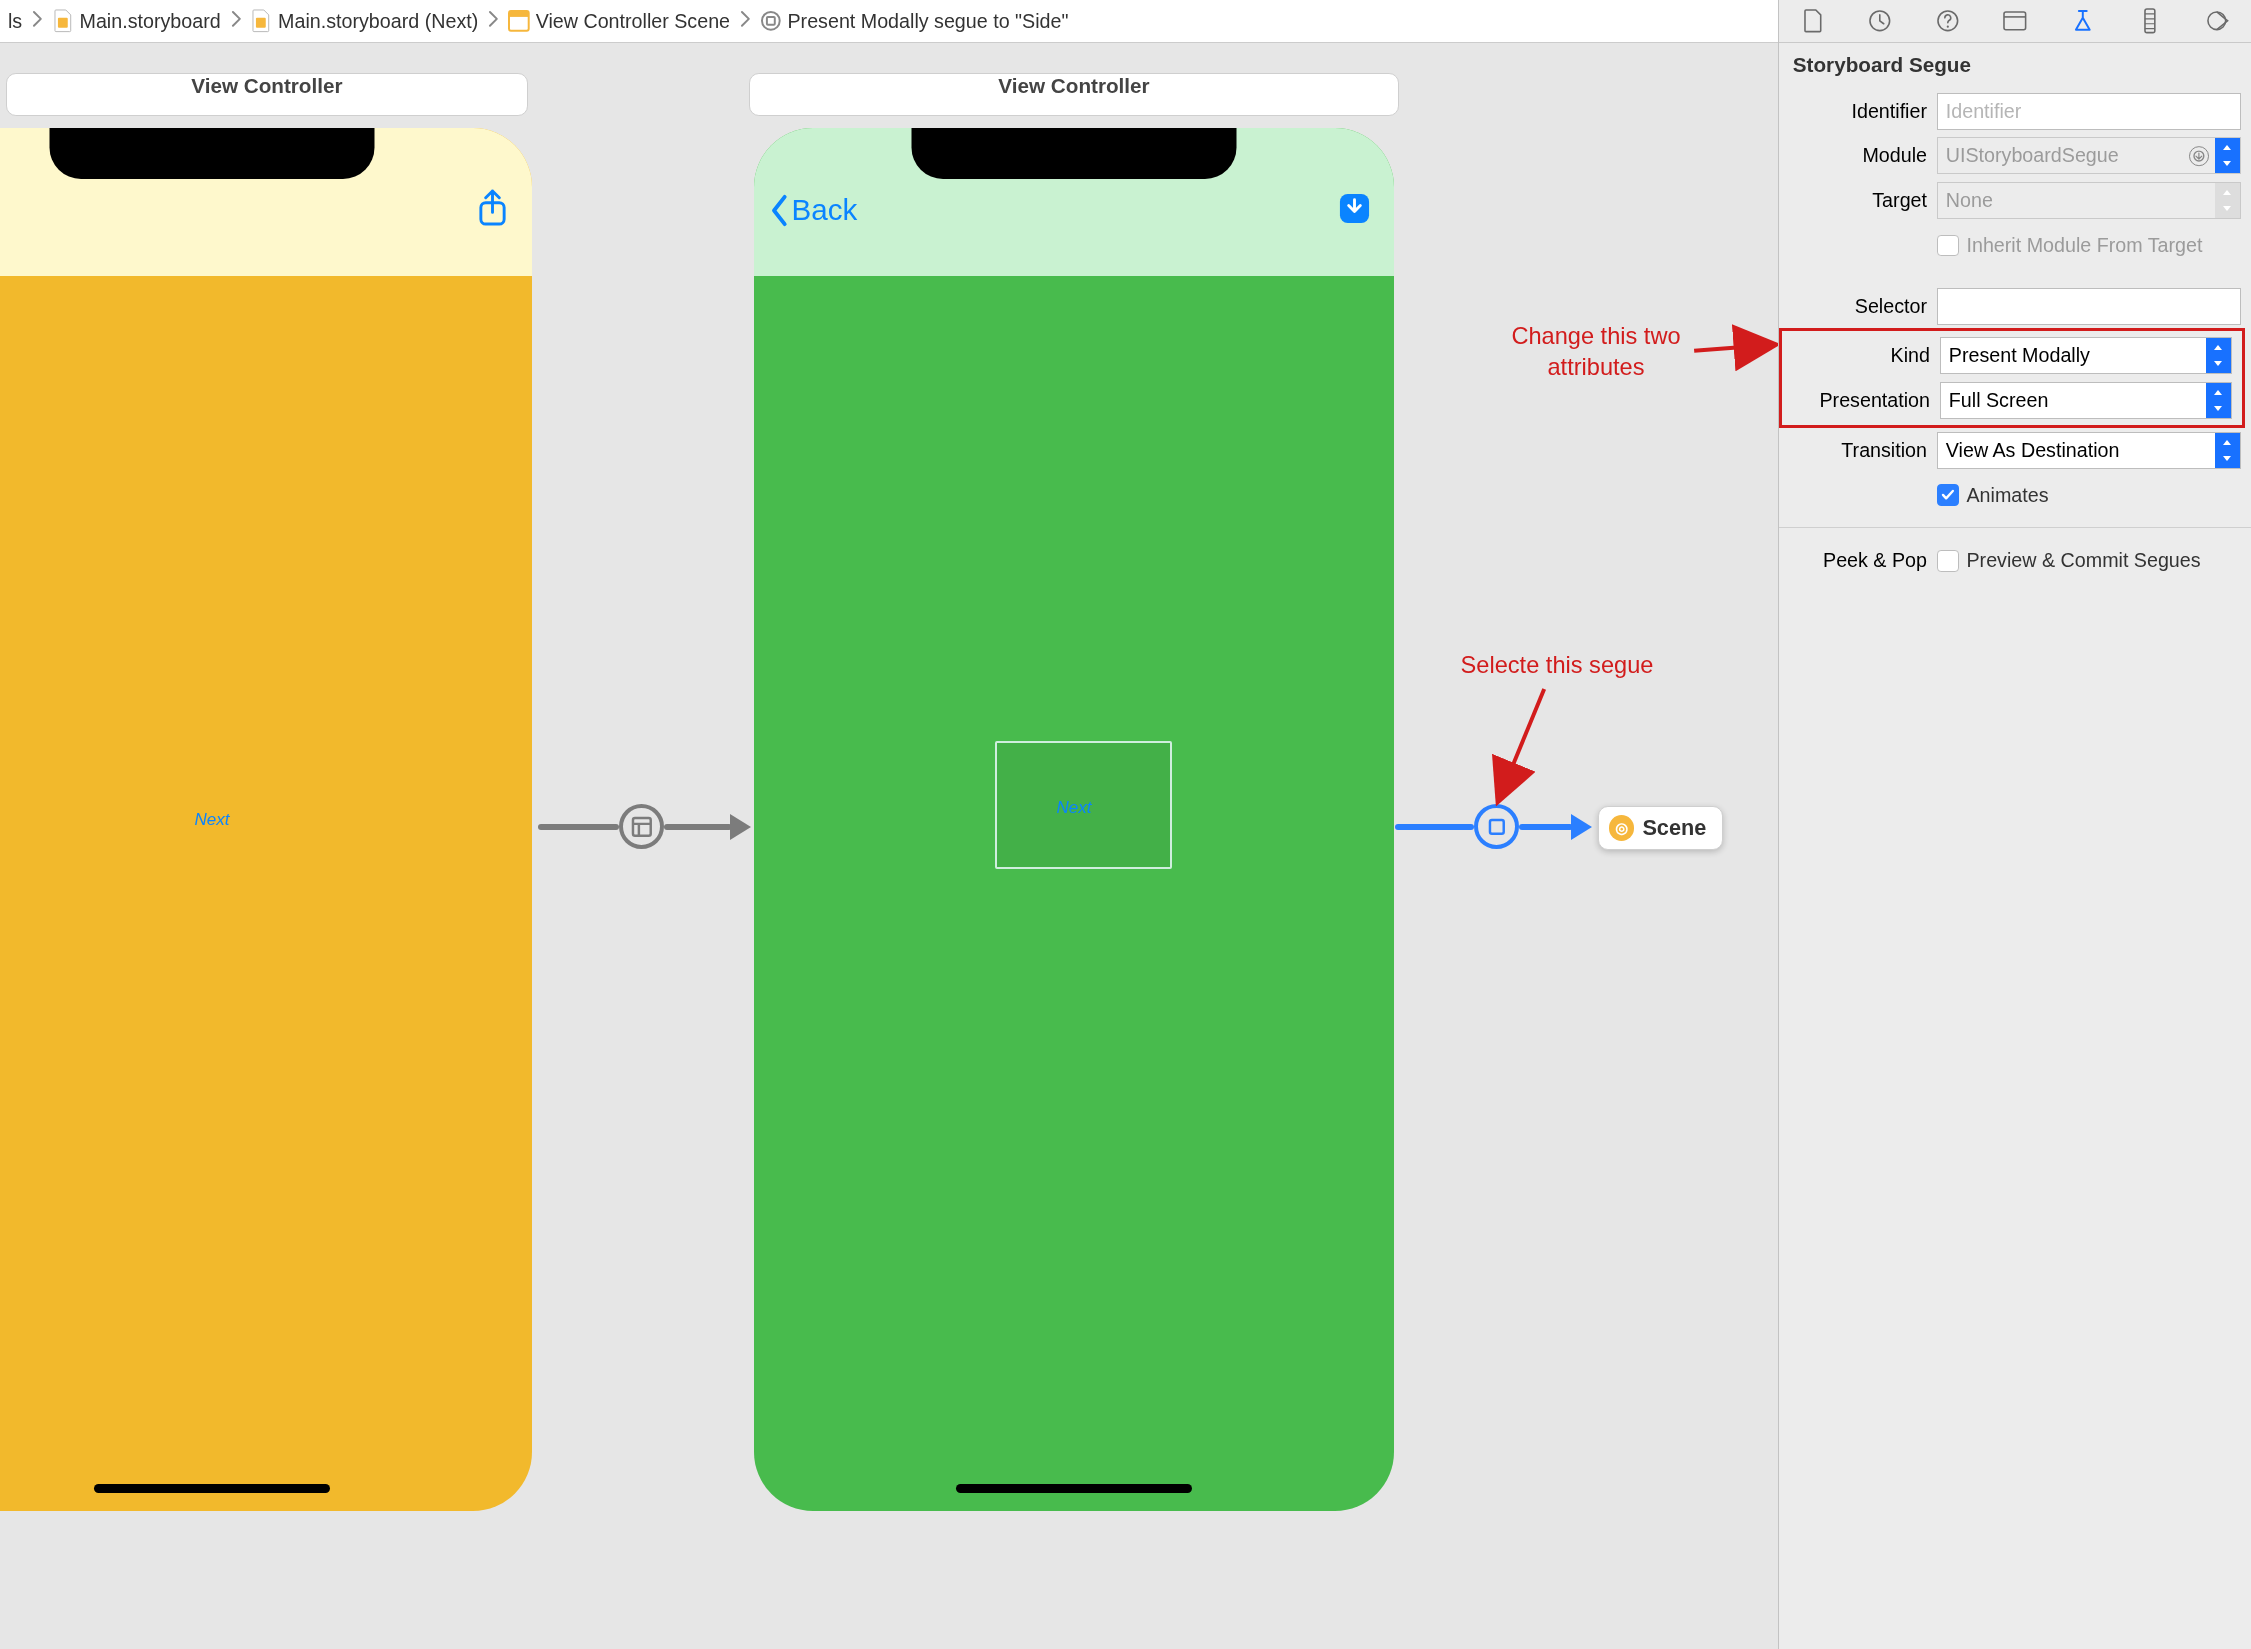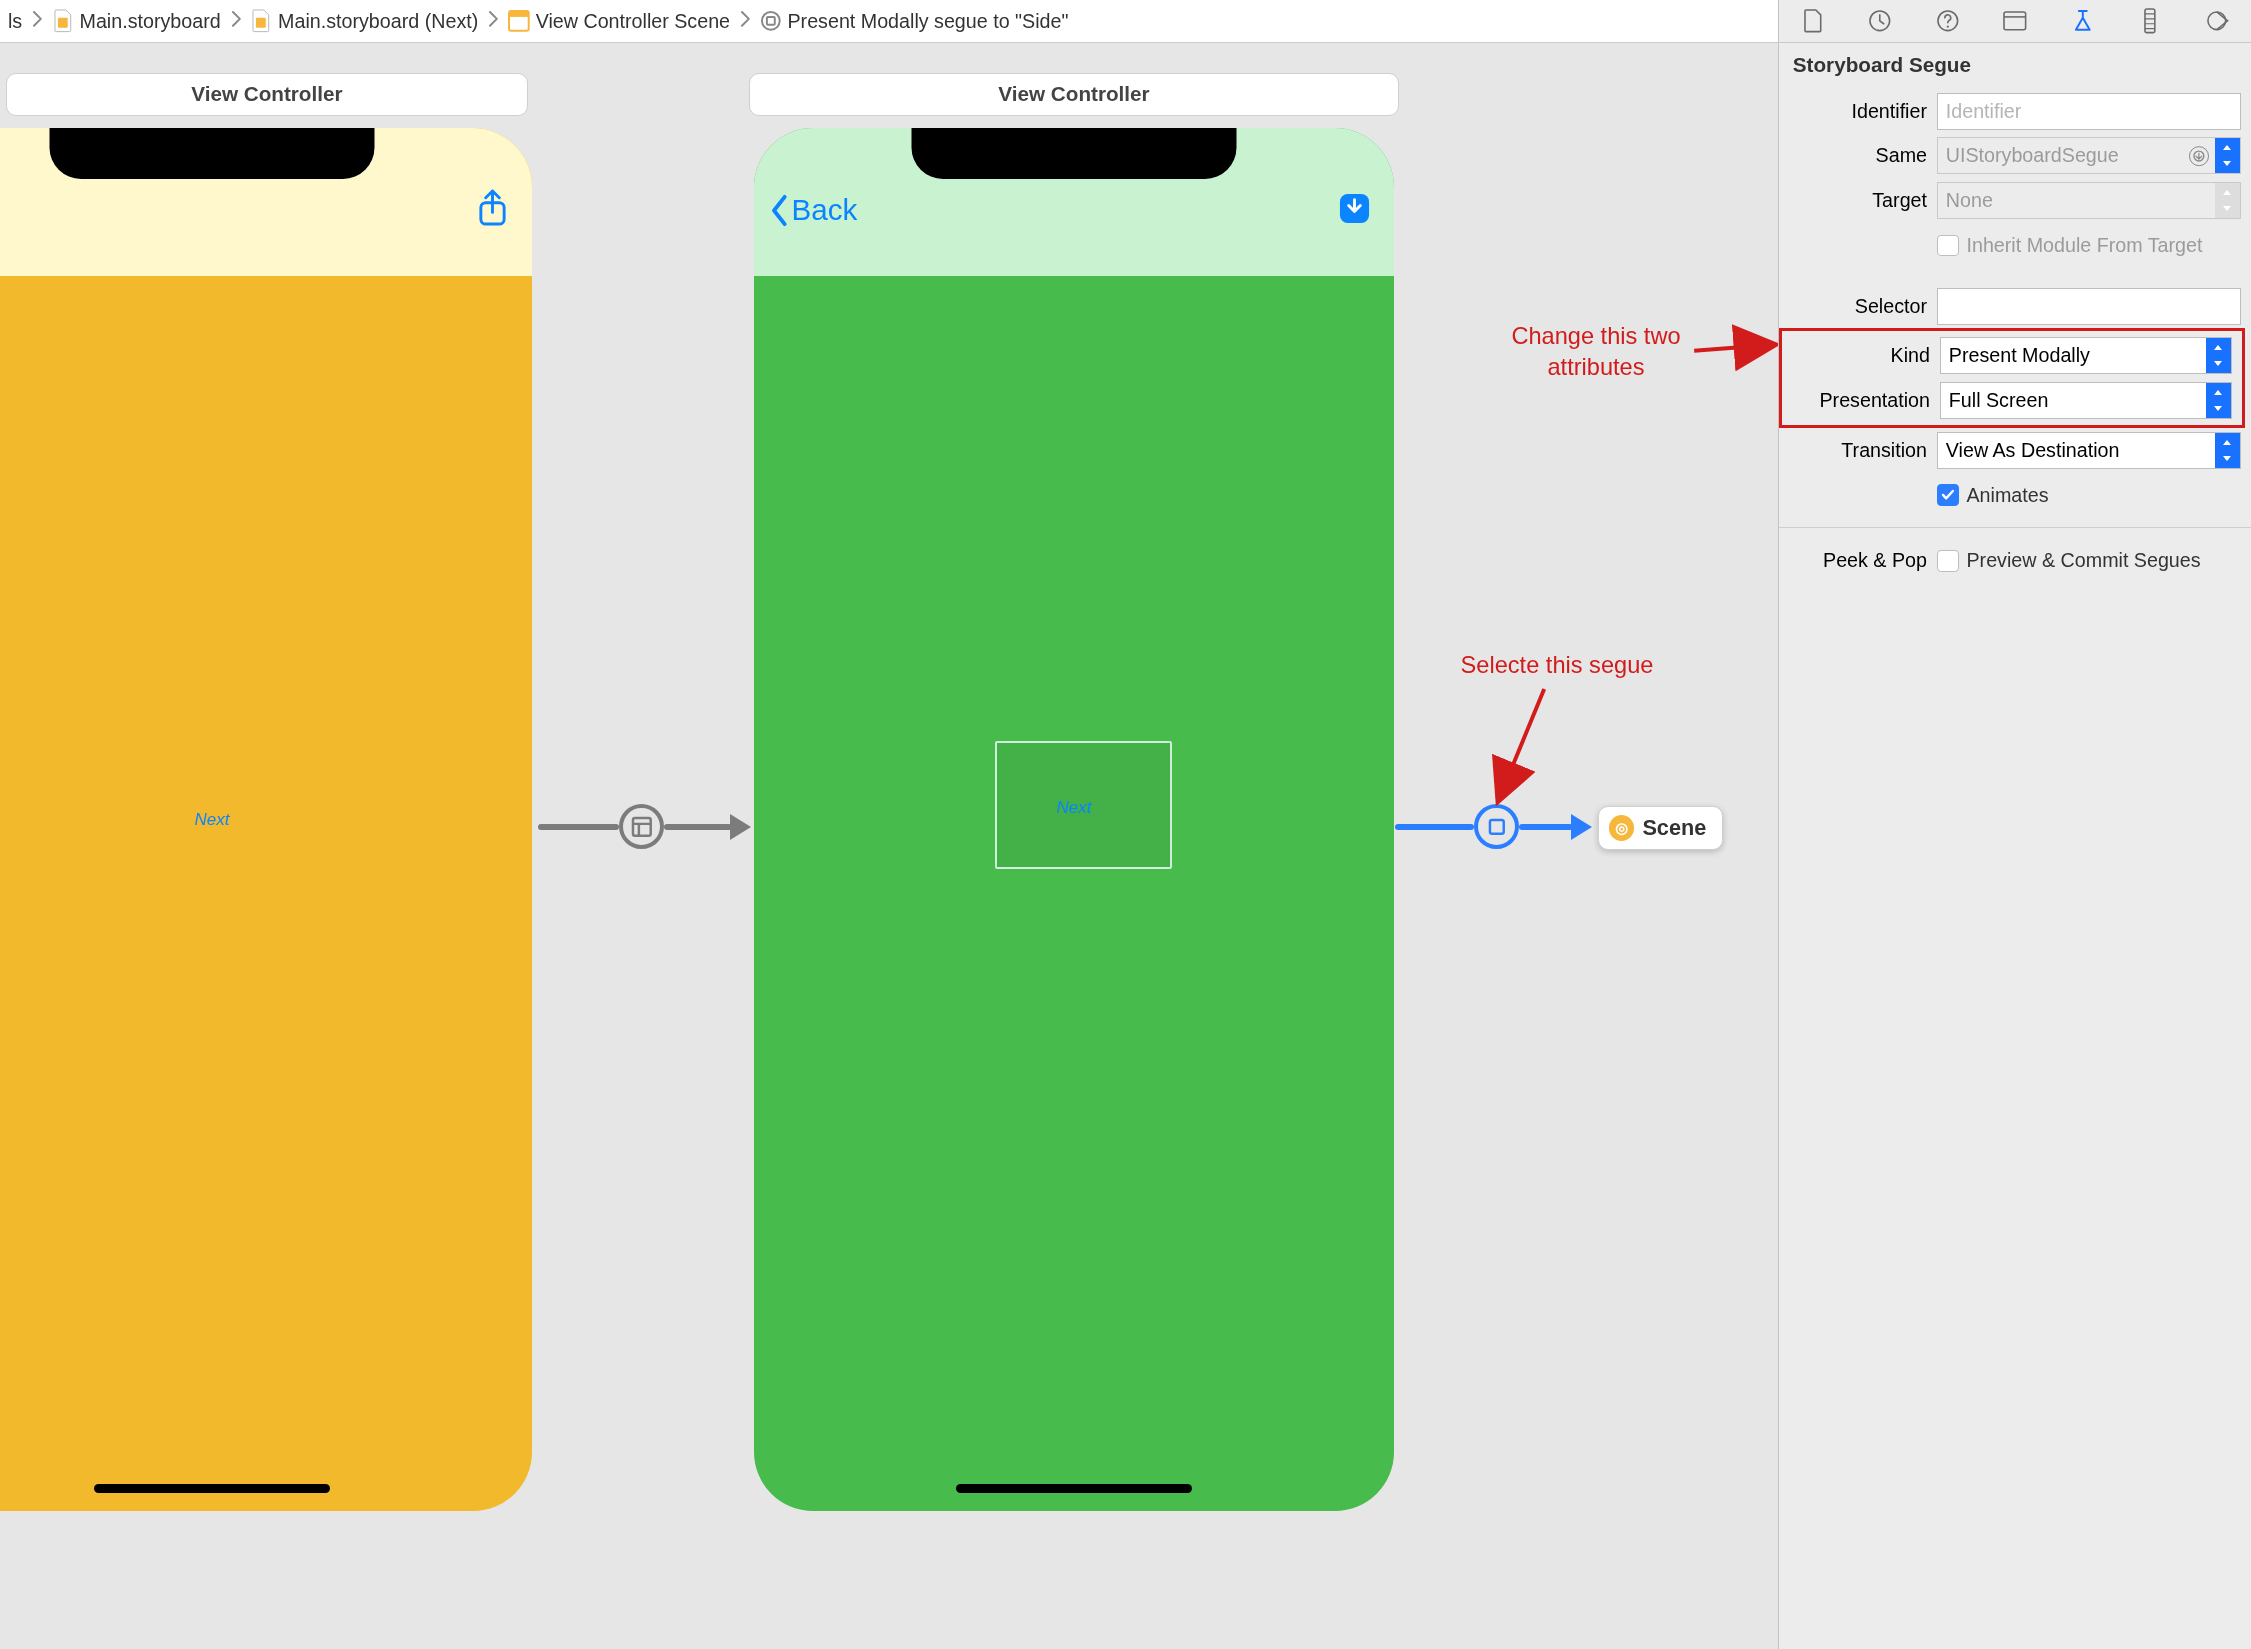--- a/index.html
+++ b/index.html
@@ -160,21 +160,21 @@
     overflow:hidden;
   }
   .scene-title {
     position:absolute;
     background:#fff;
     border:1px solid #cfcfcf;
     border-radius:9.9px;
     font-weight:600;
     font-size:20.7px;
     color:#444;
-    display:flex; align-items:center; justify-content:center;
+    display:flex; justify-content:center;
     height:43px;
   }
   .phone {
     position:absolute;
     width:640px; height:1383px;
     border-radius:59px;
     overflow:hidden;
   }
   .phone.left { background:#f2b92c; }
   .phone.right { background:#48bb4d; }
@@ -415,21 +415,21 @@
     <div class="section-title">Storyboard Segue</div>
 
     <div class="row">
       <div class="label">Identifier</div>
       <div class="control">
         <input class="textfield" placeholder="Identifier" style="">
       </div>
     </div>
 
     <div class="row">
-      <div class="label">Same</div>
+      <div class="label">Module</div>
       <div class="control" style="position:relative">
         <div class="select ghost" style="padding-right:55px;">
           <span>UIStoryboardSegue</span>
           <span class="clear-btn">
             <svg width="11.8" height="11.8" viewBox="0 0 12 12" fill="none">
                 <circle cx="6" cy="6" r="5" stroke="currentColor" stroke-width="1.4"></circle>
                 <path d="M6 3v6M3 6l3 3 3-3" stroke="currentColor" stroke-width="1.2" fill="none" stroke-linecap="round" stroke-linejoin="round"></path>
               </svg>
           </span>
           <div class="stepper" style="background:#1871ff">

